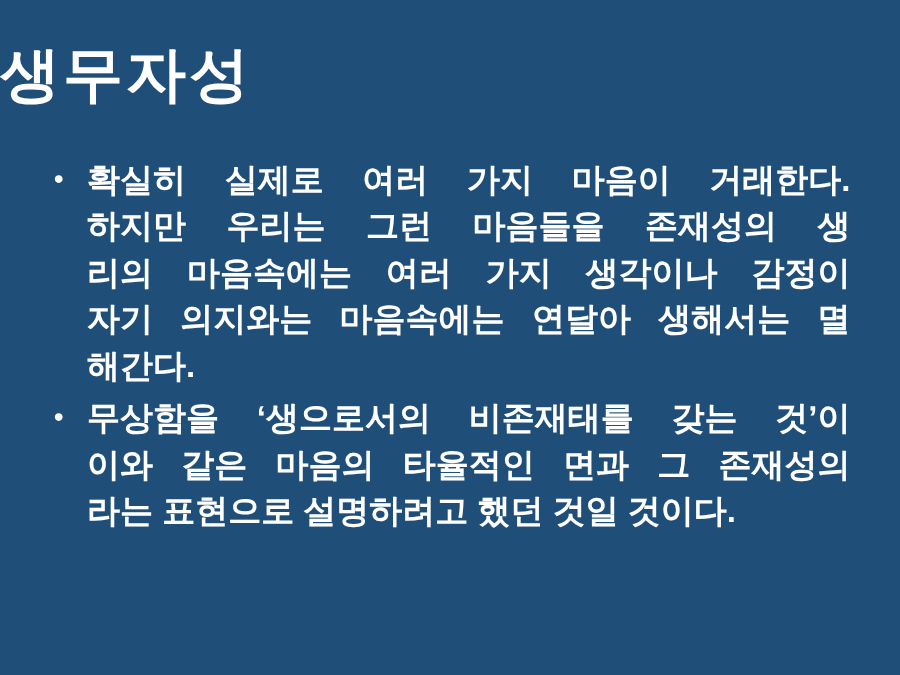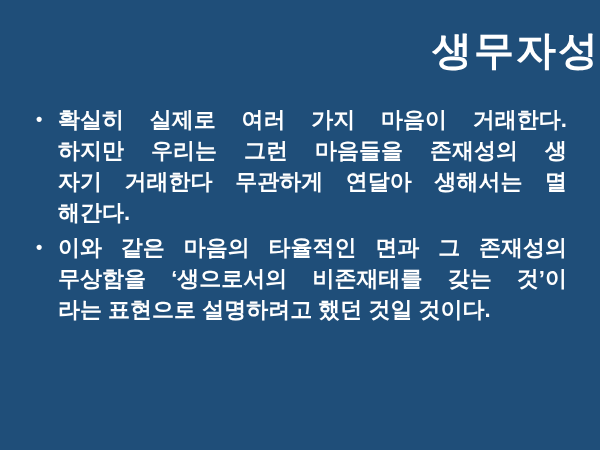--- a/index.html
+++ b/index.html
@@ -18,21 +18,21 @@
     color: #FFFFFF;
     font-family: "Liberation Sans", "DejaVu Sans", sans-serif;
     font-weight: bold;
   }
   .title {
     position: absolute;
     top: 26px;
     left: 0;
     right: 0;
     margin: 0;
-    text-align: right;
+    text-align: left;
     font-size: 40px;
     line-height: 48px;
     letter-spacing: 2px;
     font-weight: bold;
   }
   .content {
     position: absolute;
     top: 104px;
     left: 36px;
     width: 531px;
@@ -76,28 +76,29 @@
 
   <h1 class="title">생무자성</h1>
 
   <div class="content">
 
     <div class="bullet">
       <span class="marker">•</span>
       <div class="lines">
         <div class="line">확실히 실제로 여러 가지 마음이 거래한다.</div>
         <div class="line">하지만 우리는 그런 마음들을 존재성의 생</div>
-        <div class="line">자기 거래한다 무관하게 연달아 생해서는 멸</div>
+        <div class="line">리의 마음속에는 여러 가지 생각이나 감정이</div>
+        <div class="line">자기 의지와는 마음속에는 연달아 생해서는 멸</div>
         <div class="line last">해간다.</div>
       </div>
     </div>
 
     <div class="bullet second">
       <span class="marker">•</span>
       <div class="lines">
+        <div class="line">무상함을 ‘생으로서의 비존재태를 갖는 것’이</div>
         <div class="line">이와 같은 마음의 타율적인 면과 그 존재성의</div>
-        <div class="line">무상함을 ‘생으로서의 비존재태를 갖는 것’이</div>
         <div class="line last">라는 표현으로 설명하려고 했던 것일 것이다.</div>
       </div>
     </div>
 
   </div>
 </div>
 
 </body></html>

